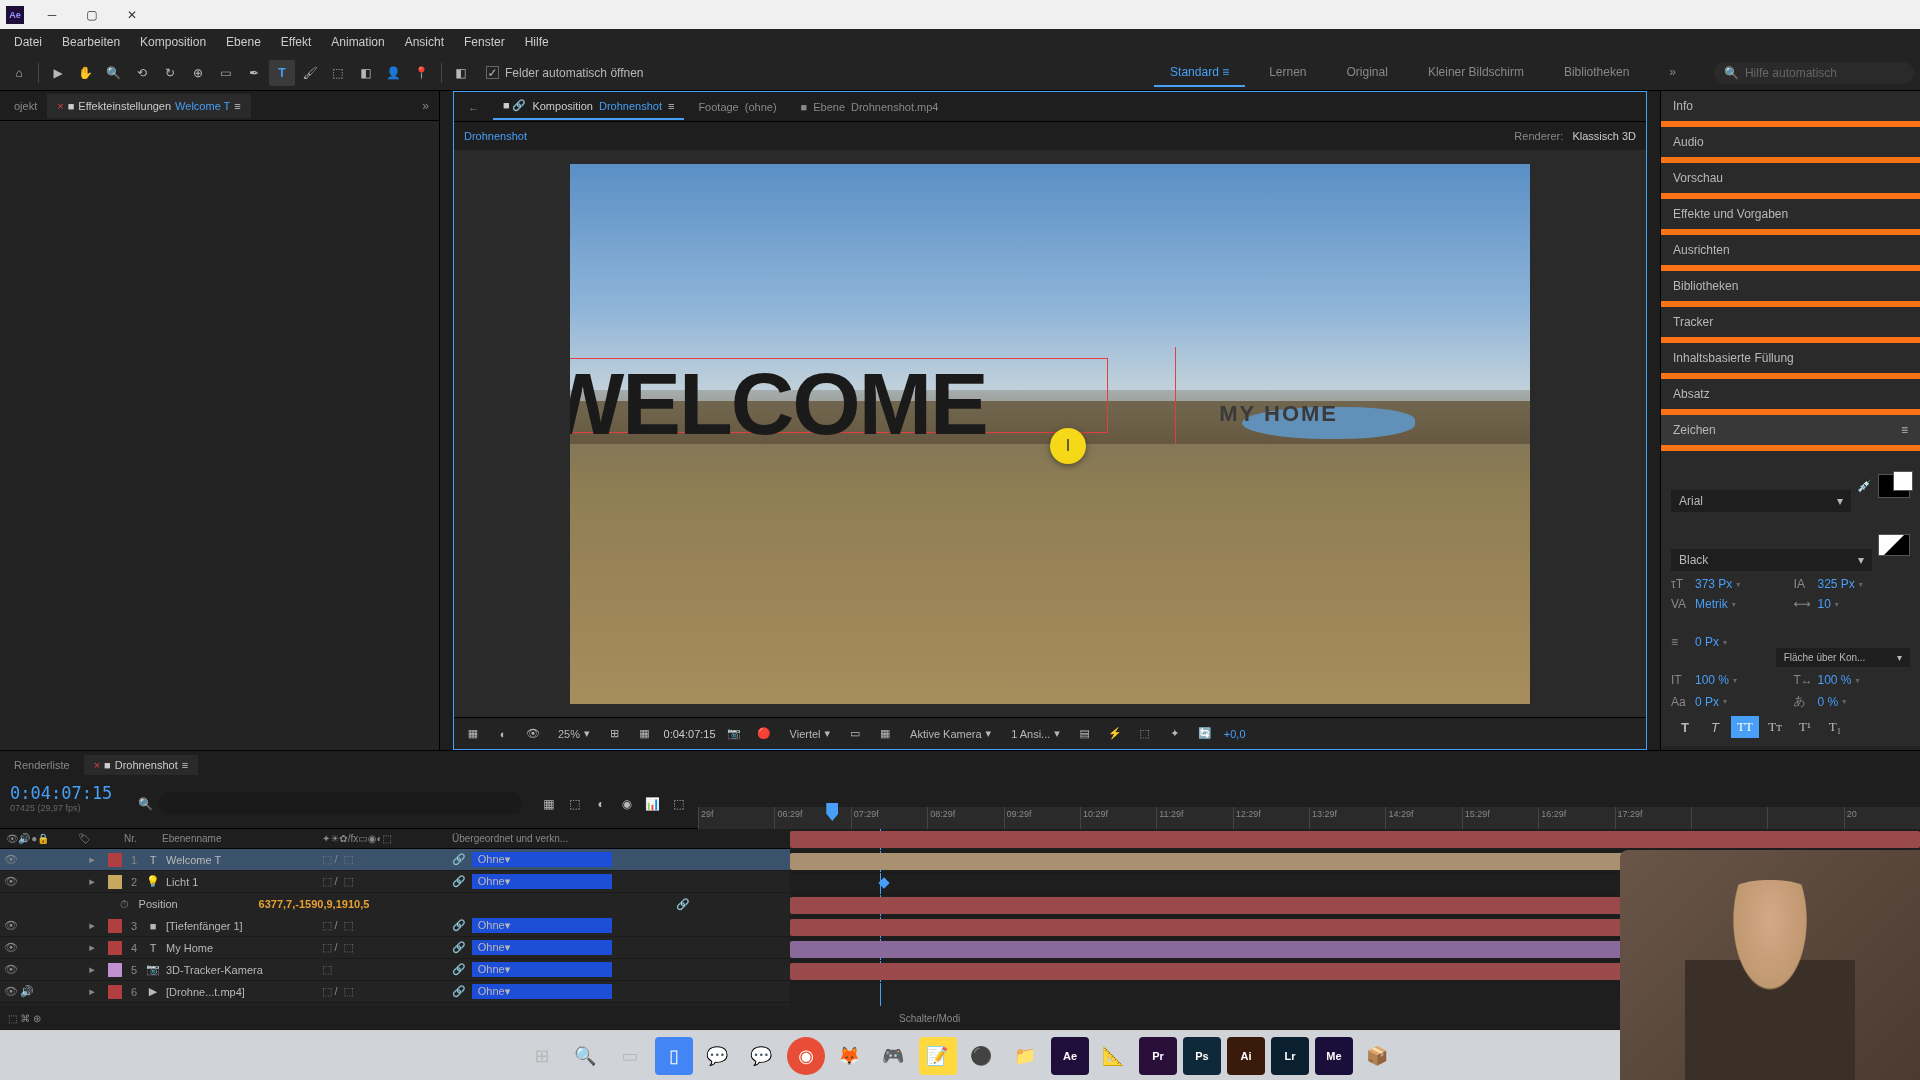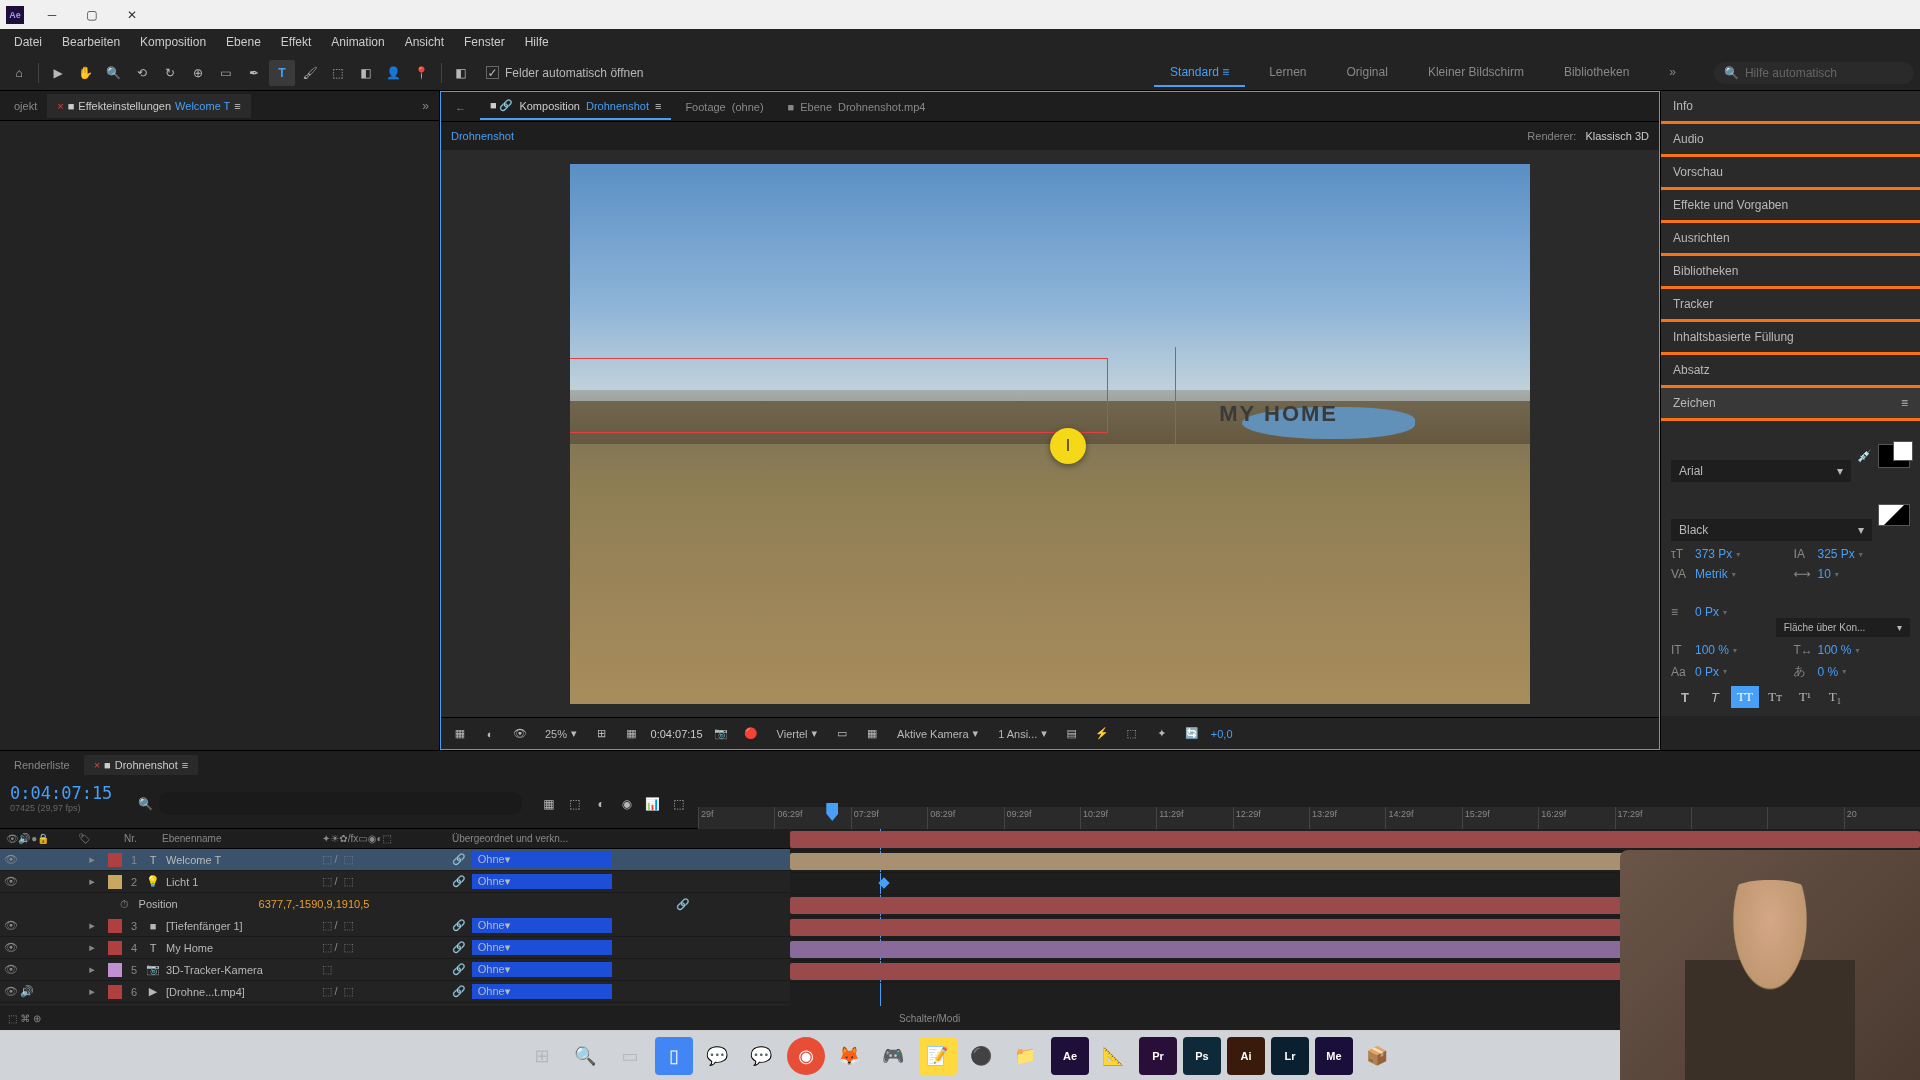--- a/index.html
+++ b/index.html
@@ -21,21 +21,21 @@
 .tool-btn.active { background: #3a3a3a; color: #479ff8; }
 .tool-sep { width: 1px; height: 20px; background: #444; margin: 0 4px; }
 .toolbar .checkbox-group { display: flex; align-items: center; gap: 6px; margin-left: 10px; }
 .toolbar .checkbox { width: 13px; height: 13px; border: 1px solid #666; display: flex; align-items: center; justify-content: center; }
 .toolbar .workspace-tabs { display: flex; gap: 8px; margin-left: auto; margin-right: 20px; }
 .toolbar .ws-tab { padding: 6px 16px; cursor: pointer; color: #888; }
 .toolbar .ws-tab.active { color: #479ff8; border-bottom: 2px solid #479ff8; }
 .toolbar .search-box { display: flex; align-items: center; gap: 6px; background: #2a2a2a; padding: 4px 10px; border-radius: 12px; min-width: 200px; }
 
 
-.main { display: flex; height: calc(100% - 29px - 26px - 36px - 280px - 50px); }
+.main { display: flex; height: calc(100% - 29px - 26px - 36px - 280px - 50px); gap: 13px; }
 
 
 .left-panel { width: 440px; background: #232323; border-right: 1px solid #000; }
 .panel-tabs { height: 30px; display: flex; align-items: center; padding: 0 4px; border-bottom: 1px solid #000; background: #1e1e1e; }
 .panel-tab { padding: 6px 10px; cursor: pointer; color: #888; font-size: 11px; display: flex; align-items: center; gap: 4px; }
 .panel-tab.active { color: #ccc; background: #2a2a2a; }
 .breadcrumb-bar { padding: 6px 10px; font-size: 11px; color: #888; }
 
 
 .center { flex: 1; background: #232323; display: flex; flex-direction: column; border: 1px solid #479ff8; }
@@ -58,21 +58,21 @@
 .canvas .sel-box { position: absolute; top: 36%; left: -6%; width: 62%; height: 14%; border: 1px solid #e04040; }
 .canvas .guide-v { position: absolute; top: 34%; left: 63%; width: 1px; height: 18%; background: #e04040; }
 .canvas .cursor-dot { position: absolute; top: 49%; left: 50%; width: 36px; height: 36px; background: #f5d817; border-radius: 50%; display: flex; align-items: center; justify-content: center; color: #333; font-size: 16px; box-shadow: 0 2px 6px rgba(0,0,0,0.4); }
 .active-cam-label { position: absolute; top: 2px; left: 6px; color: #fff; font-size: 11px; text-shadow: 1px 1px 1px #000; }
 .viewer-controls { height: 32px; background: #232323; display: flex; align-items: center; padding: 0 8px; gap: 8px; border-top: 1px solid #000; font-size: 11px; }
 .vc-btn { width: 22px; height: 22px; display: flex; align-items: center; justify-content: center; cursor: pointer; }
 .vc-dropdown { display: flex; align-items: center; gap: 4px; cursor: pointer; padding: 2px 6px; }
 
 
 .right-panel { width: 260px; background: #232323; border-left: 1px solid #000; display: flex; flex-direction: column; }
-.right-panel .panel-header { padding: 8px 12px; background: #2a2a2a; border-bottom: 3px solid #f97316; cursor: pointer; font-size: 12px; }
+.right-panel .panel-header { padding: 8px 12px; background: #2a2a2a; border-bottom: 6px solid #f97316; cursor: pointer; font-size: 12px; }
 .right-panel .panel-header.active { background: #383838; display: flex; justify-content: space-between; }
 .char-panel { padding: 8px 10px; background: #2a2a2a; }
 .char-row { display: flex; align-items: center; gap: 6px; margin-bottom: 6px; }
 .char-dropdown { flex: 1; background: #1e1e1e; padding: 4px 8px; display: flex; justify-content: space-between; align-items: center; cursor: pointer; margin-top: 31px; }
 .char-swatch { width: 32px; height: 24px; background: #000; border: 1px solid #555; position: relative; }
 .char-swatch::after { content: ''; position: absolute; top: -4px; right: -4px; width: 18px; height: 18px; background: #fff; border: 1px solid #555; }
 .char-prop { display: flex; align-items: center; gap: 4px; flex: 1; }
 .char-prop .icon { width: 20px; color: #888; }
 .char-prop .val { color: #479ff8; cursor: pointer; }
 .char-prop .caret { color: #666; font-size: 8px; }
@@ -107,21 +107,21 @@
 .tl-layer-row .expand { width: 28px; display: flex; justify-content: center; color: #888; cursor: pointer; }
 .tl-layer-row .color-chip { width: 14px; height: 14px; margin: 0 2px; }
 .tl-layer-row .num { width: 20px; text-align: center; color: #888; }
 .tl-layer-row .type-icon { width: 18px; display: flex; justify-content: center; }
 .tl-layer-row .name { flex: 0 0 160px; padding-left: 4px; }
 .tl-layer-row .switches { width: 130px; display: flex; gap: 2px; color: #888; }
 .tl-layer-row .parent { width: 160px; display: flex; align-items: center; gap: 6px; }
 .tl-layer-row .parent-dd { background: #1d4ed8; padding: 1px 6px; flex: 1; display: flex; justify-content: flex-start; cursor: pointer; }
 .tl-prop-row { height: 22px; display: flex; align-items: center; font-size: 11px; padding-left: 120px; }
 .tl-prop-row .prop-name { width: 120px; }
-.tl-prop-row .prop-val { color: #e8a030; cursor: pointer; }
+.tl-prop-row .prop-val { color: #e8a030; cursor: pointer; font-weight: bold; }
 .tl-tracks { flex: 1; background: #1e1e1e; position: relative; }
 .tl-track-row { height: 22px; border-bottom: 1px solid #1a1a1a; position: relative; }
 .tl-clip { position: absolute; top: 2px; bottom: 2px; left: 0; right: 0; border-radius: 2px; }
 .tl-clip.red { background: #9a4a4a; }
 .tl-clip.tan { background: #a89070; }
 .tl-clip.purple { background: #8a6a9a; }
 .tl-playhead-body { position: absolute; top: 0; bottom: 0; width: 1px; background: #479ff8; }
 .tl-footer { height: 24px; background: #1e1e1e; display: flex; align-items: center; padding: 0 8px; font-size: 10px; color: #888; gap: 10px; }
 
 
@@ -233,20 +233,21 @@
     <div class="viewer">
       <div class="canvas-wrap">
         <div class="active-cam-label">Aktive Kamera</div>
         <div class="canvas">
           <div class="sky"></div>
           <div class="ground"></div>
           <div class="treeline"></div>
           <div class="lake"></div>
           <div class="sel-box"></div>
           <div class="guide-v"></div>
+          <div class="big-text">WELCOME</div>
           <div class="small-text">MY HOME</div>
           <div class="cursor-dot">I</div>
         </div>
       </div>
     </div>
     <div class="viewer-controls">
       <div class="vc-btn">▦</div>
       <div class="vc-btn">◐</div>
       <div class="vc-btn">👁</div>
       <div class="vc-dropdown"><span>25%</span> ▾</div>

